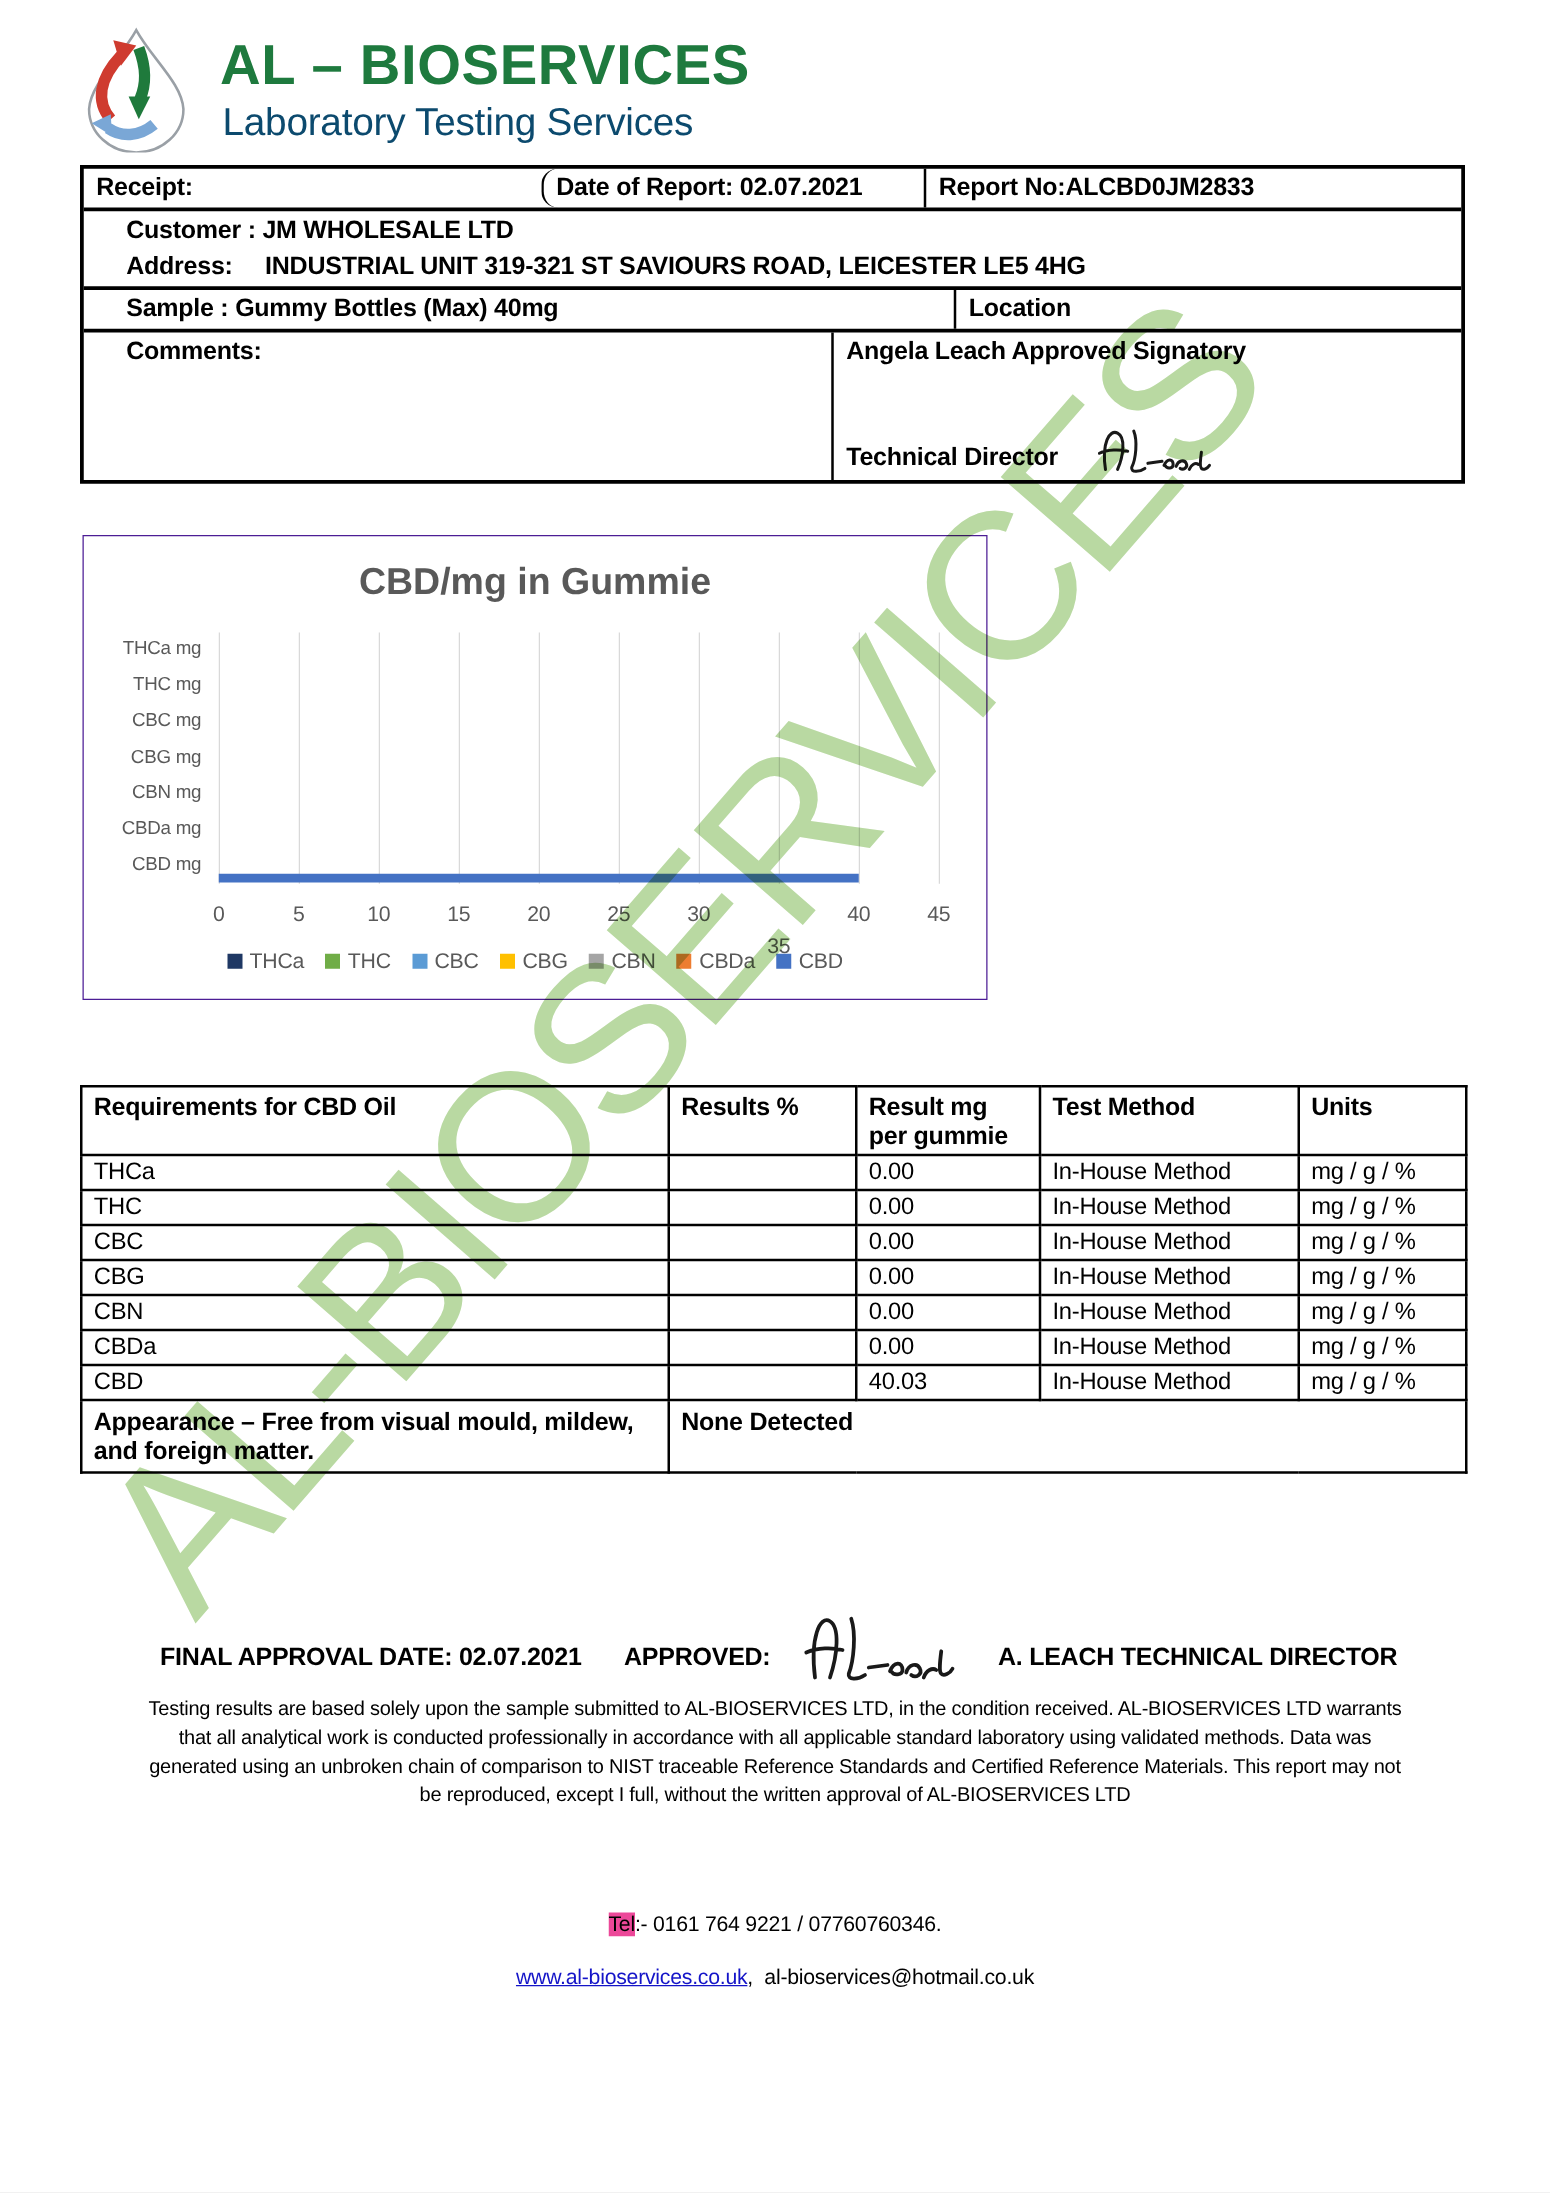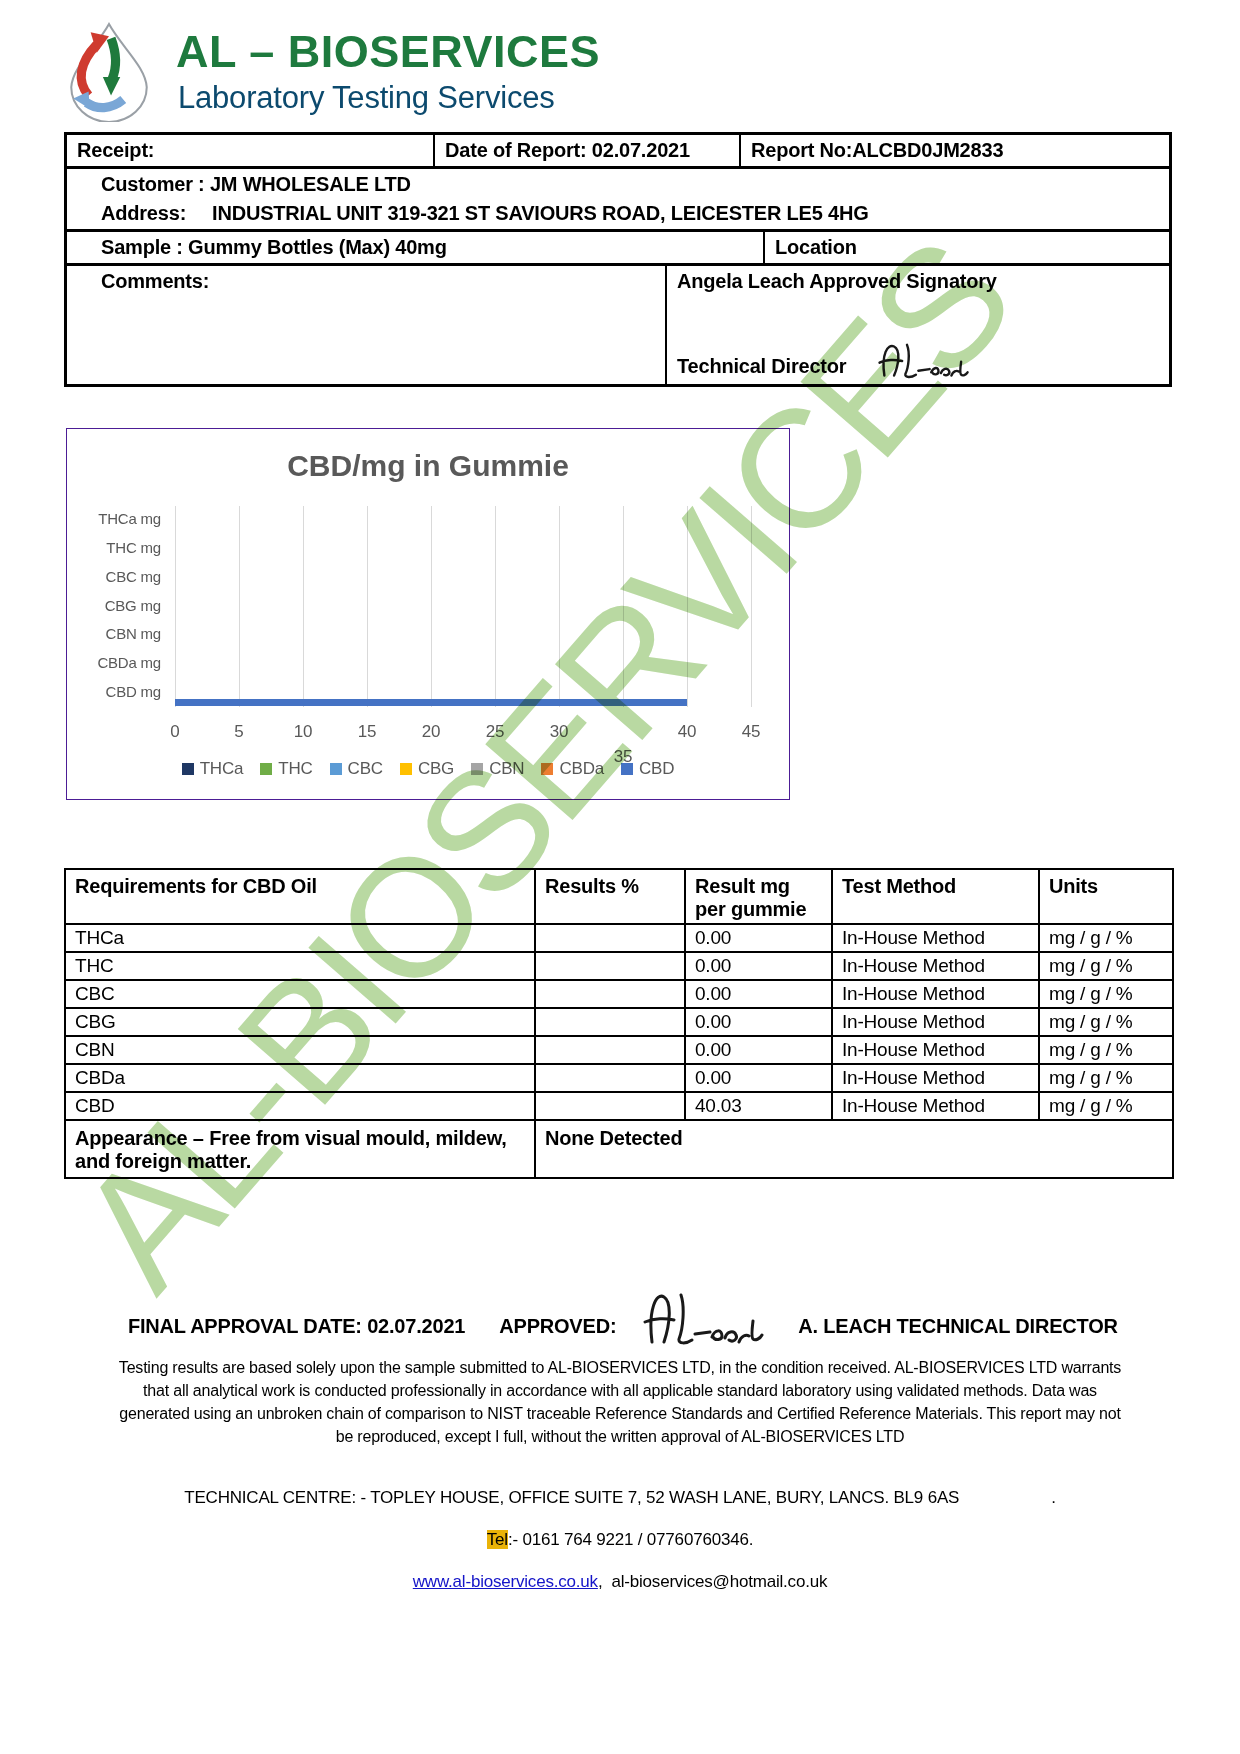--- a/index.html
+++ b/index.html
@@ -11,21 +11,21 @@
   
   .logo{position:absolute;left:58px;top:20px;width:102px;height:102px;}
   .brand-name{position:absolute;left:176px;top:26px;font-size:45px;font-weight:700;color:#1e7a3e;letter-spacing:0.5px;}
   .brand-sub{position:absolute;left:178px;top:80px;font-size:31px;font-weight:400;color:#0c4a6e;}
   
   .info-table{position:absolute;left:64px;top:132px;width:1108px;border:3px solid #000;box-sizing:border-box;font-size:20px;font-weight:600;}
   .info-row{display:flex;box-sizing:border-box;}
   .info-row + .info-row{border-top:3px solid #000;padding-left:24px;}
   .info-cell{box-sizing:border-box;padding:4px 10px;}
   .info-cell + .info-cell{border-left:2px solid #000;}
-  .r1c1{width:366px;} .r1c2{width:306px;} .r1c3{flex:1;}
+  .r1c1{width:366px;} .r1c2{width:306px;border-radius:13px;} .r1c3{flex:1;}
   .r3c1{width:672px;} .r3c2{flex:1;}
   .r4c1{width:504px;height:118px;position:relative;} .r4c2{flex:1;}
   .addr-line{margin-top:6px;}
   .addr-val{margin-left:26px;}
   .tech-dir-line{position:absolute;left:10px;bottom:6px;display:flex;align-items:flex-end;}
   .sig-small{margin-left:22px;margin-bottom:-4px;}
   
   .chart-box{position:absolute;left:66px;top:428px;width:724px;height:372px;background:#fff;border:1px solid #4c1d95;box-sizing:border-box;}
   .chart-title{position:absolute;left:0;top:20px;width:100%;text-align:center;font-size:30px;font-weight:700;color:#595959;letter-spacing:0;}
   .chart-canvas{position:absolute;left:0;top:0;width:100%;height:100%;}
@@ -41,21 +41,21 @@
   .c0{width:470px;} .c1{width:150px;} .c2{width:147px;} .c3{width:207px;} .c4{width:134px;}
   .appearance td{font-weight:700;font-size:20px;height:58px;padding-top:6px;}
   
   .approval{position:absolute;left:128px;top:1286px;width:1000px;display:flex;align-items:flex-end;}
   .approval .txt{font-weight:700;font-size:20px;padding-bottom:12px;white-space:nowrap;}
   .sig-big{margin:0 14px -2px 18px;}
   .gap1{margin-left:34px;}
   .disclaimer{position:absolute;left:110px;top:1356px;width:1020px;text-align:center;font-size:16px;line-height:23px;}
   .footer-line{position:absolute;left:0;width:100%;text-align:center;font-size:17px;}
   .f1{top:1488px;} .f2{top:1530px;} .f3{top:1572px;}
-  .tel-hl{background:#eab308;}
+  .tel-hl{background:#ec4899;}
   .weblink{color:#1414c8;text-decoration:underline;}
   .dot-gap{margin-left:92px;}
   
   .watermark{
     position:absolute;left:40px;top:1198px;
     font-size:168px;font-weight:400;letter-spacing:-6px;
     color:#b9d9a2;white-space:nowrap;
     transform:rotate(-49deg);transform-origin:0 0;
     mix-blend-mode:multiply;pointer-events:none;z-index:40;
   }
@@ -252,23 +252,20 @@
     <span class="txt">FINAL APPROVAL DATE: 02.07.2021</span>
     <span class="txt gap1">APPROVED:</span>
     <svg class="sig-big" width="150" height="66" viewBox="0 0 150 62">
       <path class="sig-path" d="M18 54 C14 22 22 4 30 9 C38 14 36 36 30 54 M11 34 C20 30 32 30 40 32 M47 7 C51 19 49 41 45 51 C44 56 52 56 58 52 M61 46 L76 44 M78 49 c 3 -8 10 -8 10 -1 c 0 4 -7 5 -9 1 m 12 1 c 2 -7 9 -8 11 -3 c 2 4 -3 8 -7 5 m 10 2 c 2 -6 7 -8 10 -6 m 4 -15 c -1 8 -2 16 0 18 c 2 2 7 0 9 -4"></path>
     </svg>
     <span class="txt">A. LEACH TECHNICAL DIRECTOR</span>
   </div>
 
   <div class="disclaimer">Testing results are based solely upon the sample submitted to AL-BIOSERVICES LTD, in the condition received. AL-BIOSERVICES LTD warrants that all analytical work is conducted professionally in accordance with all applicable standard laboratory using validated methods. Data was generated using an unbroken chain of comparison to NIST traceable Reference Standards and Certified Reference Materials. This report may not be reproduced, except I full, without the written approval of AL-BIOSERVICES LTD</div>
 
-  <div class="footer-line f1">
-    <span>TECHNICAL CENTRE: - TOPLEY HOUSE, OFFICE SUITE 7, 52 WASH LANE, BURY, LANCS. BL9 6AS</span><span class="dot-gap">.</span>
-  </div>
   <div class="footer-line f2">
     <span class="tel-hl">Tel</span><span>:- 0161 764 9221 / 07760760346.</span>
   </div>
   <div class="footer-line f3">
     <a class="weblink" href="#">www.al-bioservices.co.uk</a><span>,</span>&nbsp;&nbsp;<span>al-bioservices@hotmail.co.uk</span>
   </div>
 
 </div>
 
 </body></html>

